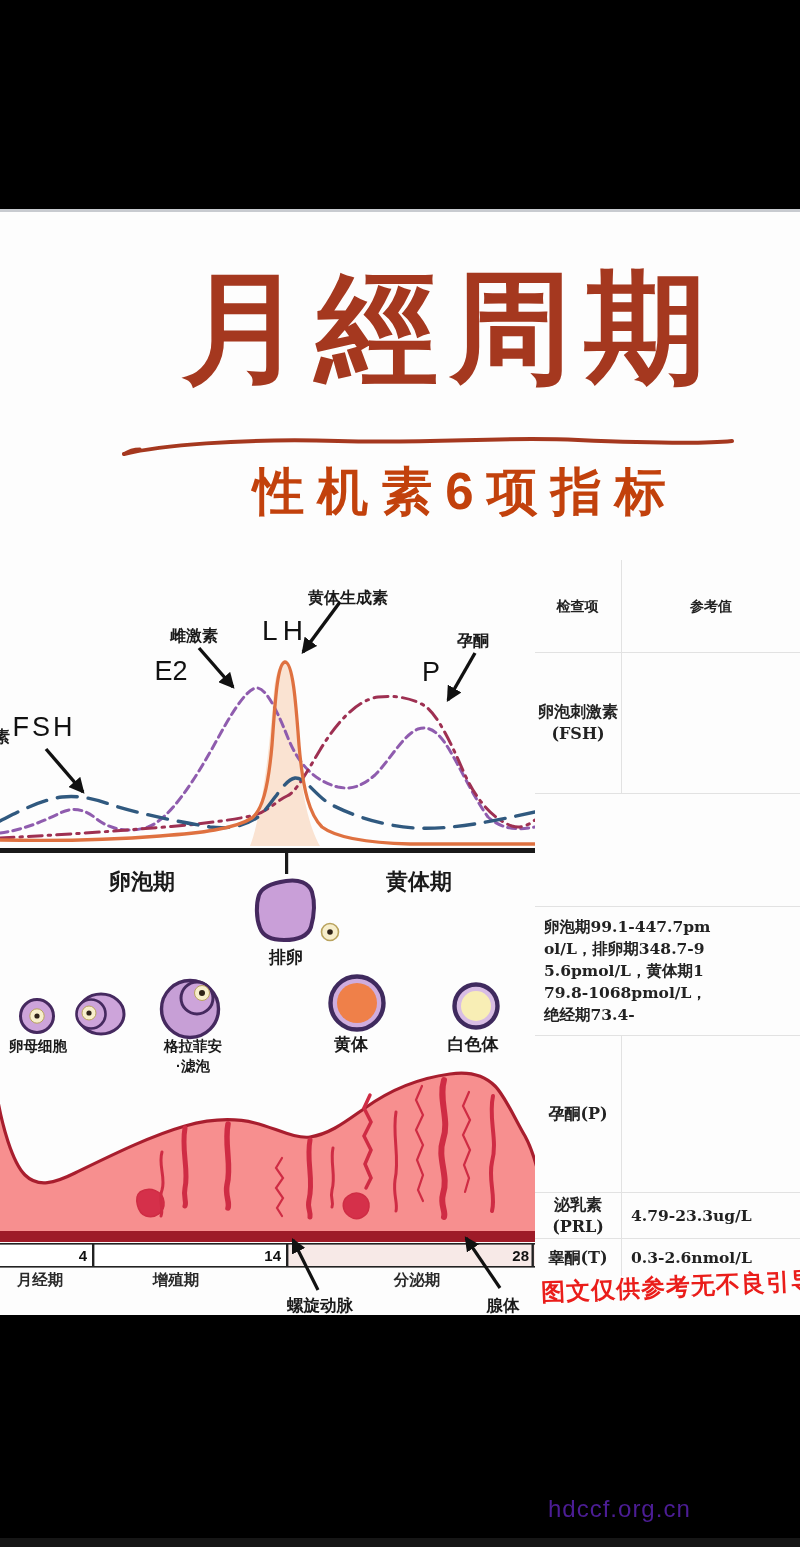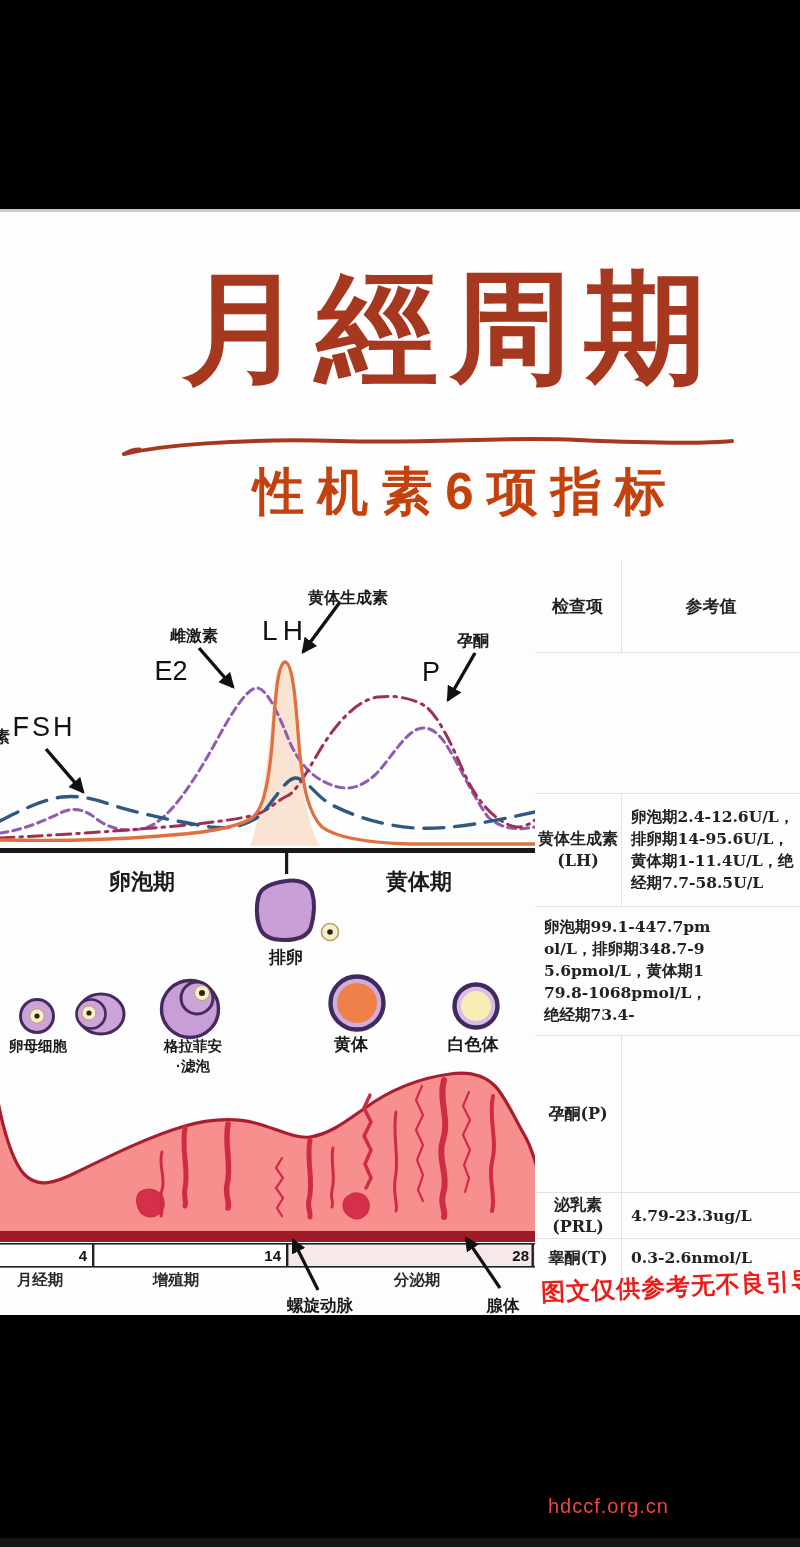--- a/index.html
+++ b/index.html
@@ -20,24 +20,24 @@
   
   .ref-table{position:absolute;left:535px;top:560px;width:265px;
      font-family:"DejaVu Serif","Liberation Serif",serif;color:#222;}
   .t-row{display:flex;border-top:1px solid #e2e2e2;}
   .t-row.first{border-top:none;}
   .t-item{width:87px;border-right:1px solid #e2e2e2;display:flex;align-items:center;
      justify-content:center;text-align:center;font-weight:bold;font-size:16px;
      line-height:22px;padding:0 3px;box-sizing:border-box;}
   .t-val{width:178px;display:flex;align-items:center;font-weight:bold;font-size:15.5px;
      line-height:22px;padding:2px 2px 2px 9px;box-sizing:border-box;word-break:break-all;}
-  .t-head .t-item,.t-head .t-val{font-size:17px;justify-content:center;text-align:left;padding-left:2px;}
+  .t-head .t-item,.t-head .t-val{font-size:14px;justify-content:center;text-align:left;padding-left:2px;}
   .disclaimer{position:absolute;left:541px;top:1271px;width:258px;font-weight:bold;
      font-size:24px;color:#ea1d1a;letter-spacing:1px;transform:rotate(-2.5deg);white-space:nowrap;}
-  .watermark{position:absolute;left:548px;top:1495px;font-size:20px;color:#ef4444;letter-spacing:1px;}
+  .watermark{position:absolute;left:548px;top:1495px;font-size:24px;color:#4c1d95;letter-spacing:1px;}
   svg text{font-family:"Liberation Sans",sans-serif;}
 </style>
 </head>
 <body>
 
 <div class="stage">
 
   <div class="bar top"></div>
   <div class="hairline"></div>
 
@@ -179,24 +179,23 @@
       <text x="503" y="1311" text-anchor="middle" font-size="16.5" font-weight="600" fill="#1a1a1a">腺体</text>
     </g>
   </svg>
 
   <div class="ref-table">
     <div class="t-row t-head first" style="height:92px">
       <div class="t-item">检查项</div>
       <div class="t-val">参考值</div>
     </div>
     <div class="t-row" style="height:140px">
+      <div class="t-item">卵泡刺激素(FSH)</div>
     </div>
     <div class="t-row" style="height:112px">
-      <div class="t-item">黄体生成素(LH)</div>
-      <div class="t-val">卵泡期2.4-12.6U/L，排卵期14-95.6U/L，黄体期1-11.4U/L，绝经期7.7-58.5U/L</div>
     </div>
     <div class="t-row" style="height:128px">
       <div class="t-val">卵泡期99.1-447.7pmol/L，排卵期348.7-95.6pmol/L，黄体期179.8-1068pmol/L，绝经期73.4-</div>
     </div>
     <div class="t-row" style="height:156px">
       <div class="t-item">孕酮(P)</div>
     </div>
     <div class="t-row" style="height:45px">
       <div class="t-item">泌乳素(PRL)</div>
       <div class="t-val">4.79-23.3ug/L</div>

